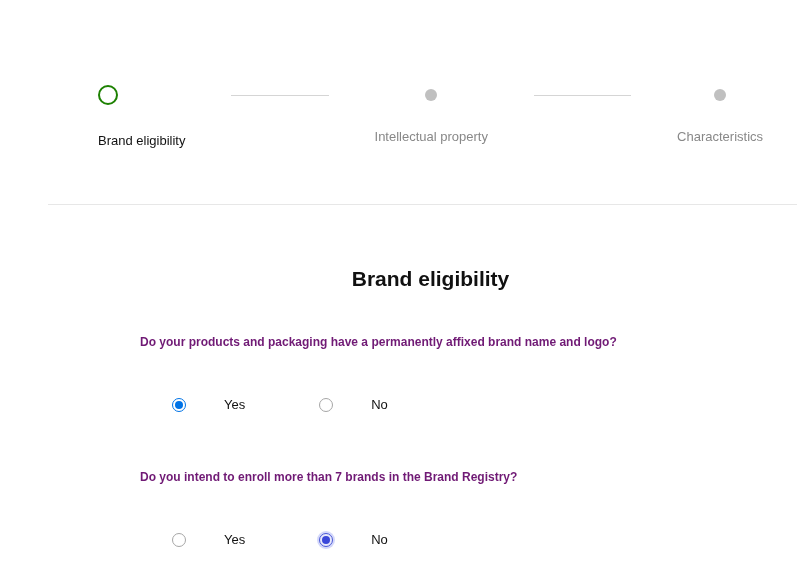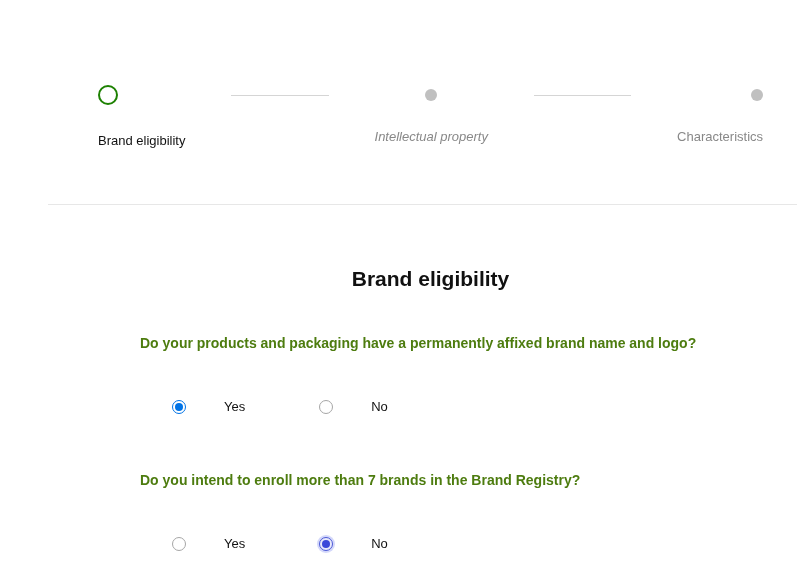--- a/index.html
+++ b/index.html
@@ -22,22 +22,22 @@
       position: relative;
     }
     .step {
       display: flex;
       flex-direction: column;
       align-items: center;
       flex: 0 0 auto;
       position: relative;
     }
     .step-1 { align-items: flex-start; }
-    .step-2 { align-items: center; font-style: italic; }
-    .step-3 { align-items: flex-end; }
+    .step-2 { align-items: center; }
+    .step-3 { align-items: center; }
     .spacer {
       flex: 1 1 auto;
       position: relative;
       height: 20px;
     }
     .spacer::before {
       content: "";
       position: absolute;
       top: 9px;
       left: -2px;
@@ -79,23 +79,23 @@
     }
     .page-title {
       text-align: center;
       font-size: 21px;
       font-weight: 700;
       color: #111;
       margin-top: 62px;
       margin-bottom: 44px;
     }
     .question {
-      font-size: 14px;
+      font-size: 12px;
       font-weight: 700;
-      color: #4d7c0f;
+      color: #701a75;
       margin-bottom: 7px;
     }
     .radio-row {
       display: flex;
       align-items: center;
       gap: 10px;
       margin-bottom: 26px;
     }
     .radio-option {
       display: flex;

